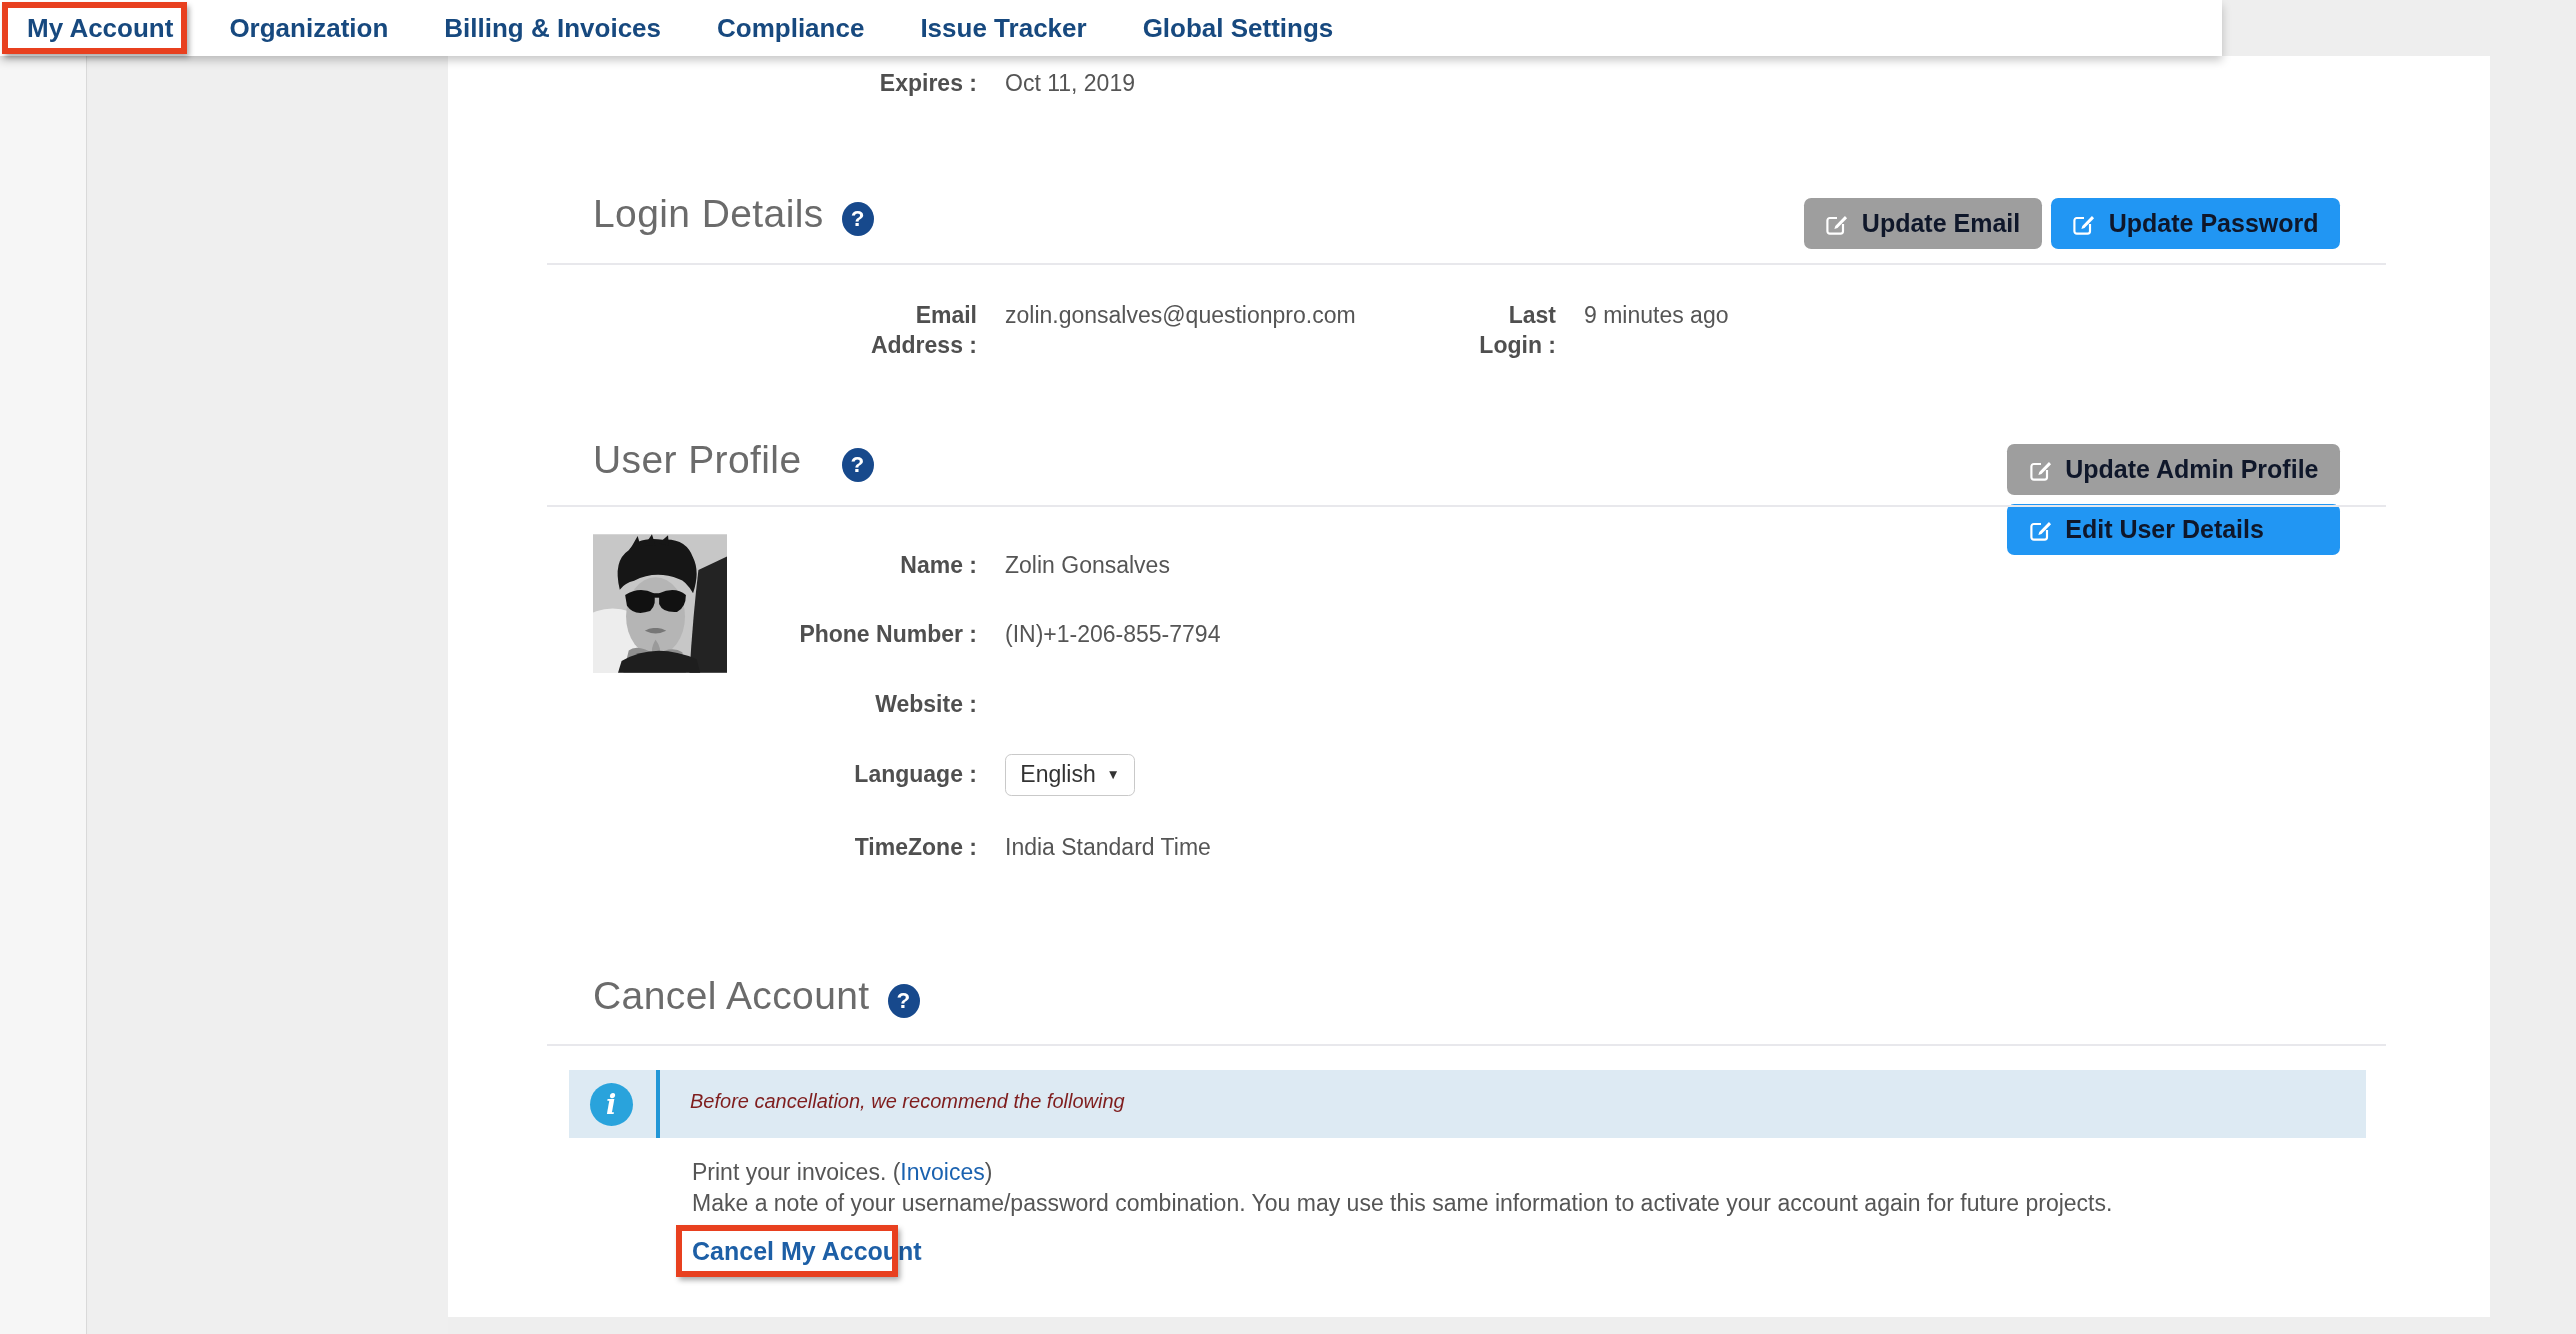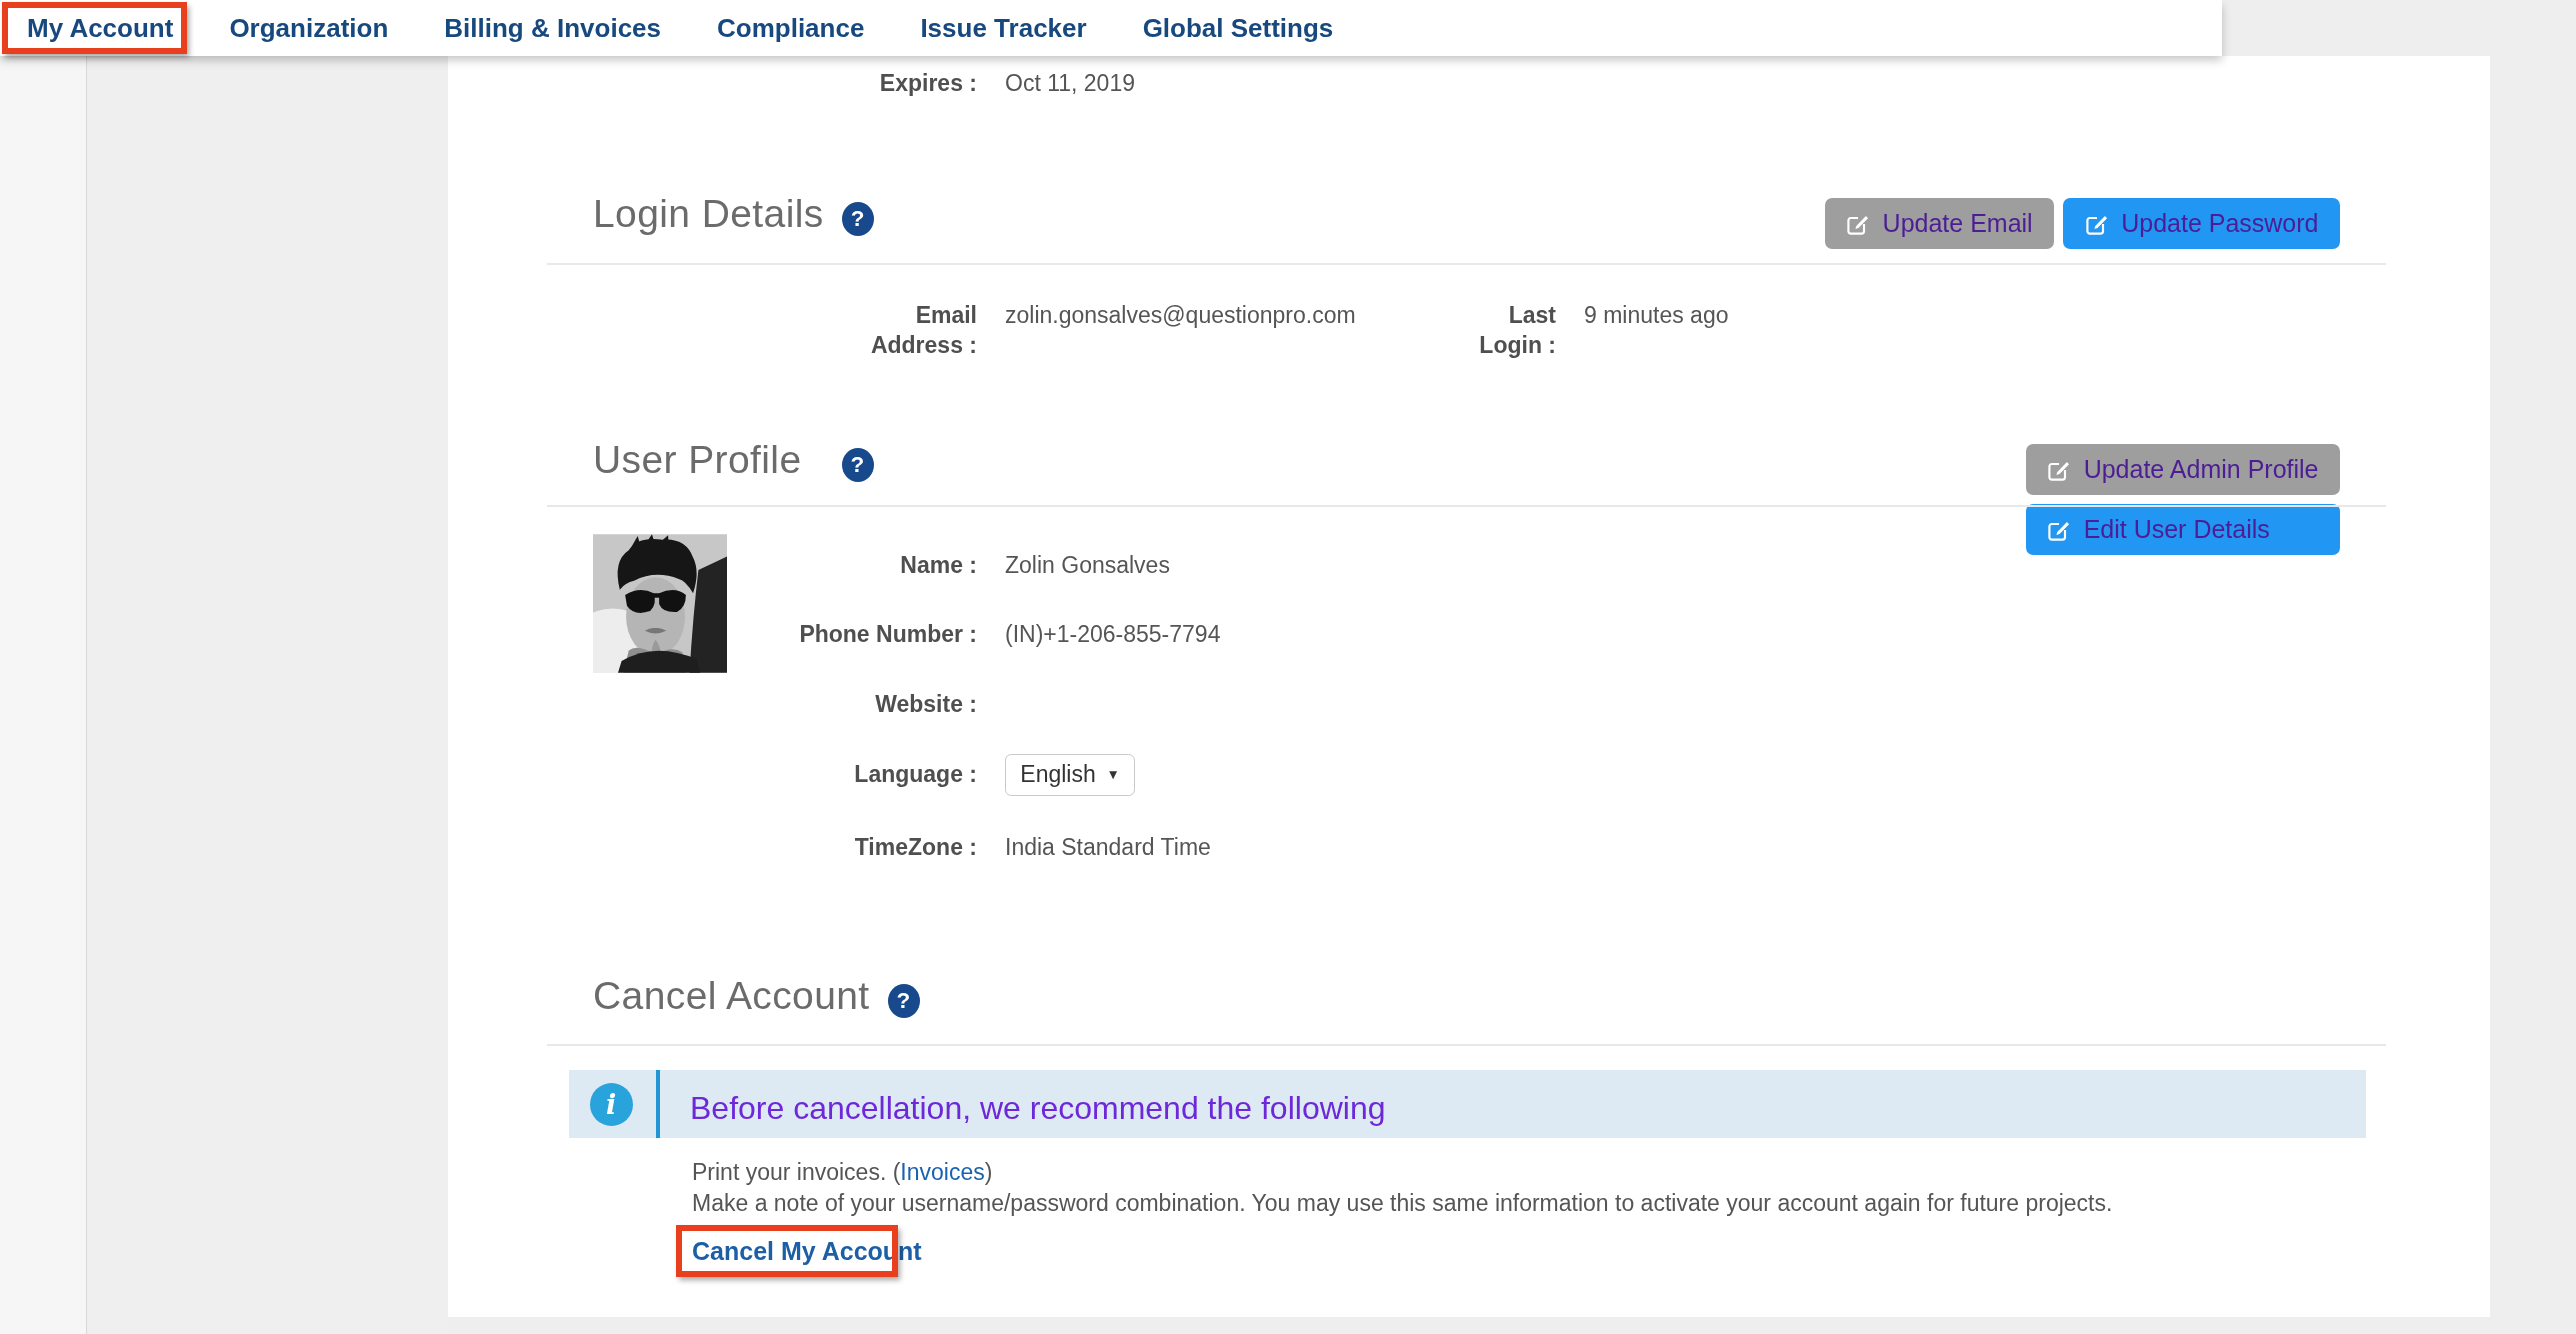--- a/index.html
+++ b/index.html
@@ -62,23 +62,24 @@
     background:var(--help_icon_bg,#17498c); color:#fff;
     font-size:22.4px; font-weight:bold;
     display:inline-flex; align-items:center; justify-content:center;
     cursor:pointer; flex:0 0 auto;
   }
   .divider { height:1.8px; background:#e8e8ec; }
 
   .btn-row { display:flex; gap:9px; }
   .btn {
     height:51px; border:none; border-radius:7.2px; cursor:pointer;
-    color:#4c1d95; font-size:25px; font-family:"Liberation Sans",sans-serif;
+    color:#0f172a; font-size:25px; font-family:"Liberation Sans",sans-serif;
     display:inline-flex; align-items:center; gap:12.5px; padding:0 21.5px;
     white-space:nowrap;
+    font-weight:bold;
   }
   .btn.gray { background:var(--button_gray,#9e9e9e); }
   .btn.blue { background:var(--button_blue,#2196f3); }
   .btn svg { width:24px; height:24px; }
 
   
   .row {
     position:absolute; left:99px; display:grid;
     grid-template-columns:430px auto; column-gap:28px;
     font-size:23px; line-height:1.3; align-items:start;
@@ -104,21 +105,21 @@
     position:absolute; left:121px; top:1014px; width:1797px; height:68px;
     background:var(--info_box_bg,#ddeaf3); display:flex; align-items:center;
   }
   .info-icon {
     position:absolute; left:20.6px; top:12.5px; width:43px; height:43px;
     border-radius:50%; background:var(--info_icon_bg,#29a3dc); color:#fff;
     font-family:"DejaVu Serif", serif; font-style:italic; font-weight:bold;
     font-size:27px; display:flex; align-items:center; justify-content:center;
   }
   .info-sep { position:absolute; left:87px; top:0; width:3.6px; height:68px; background:#2196d6; }
-  .info-title { position:absolute; left:121px; font-size:32px; color:#6d28d9; top:20px; }
+  .info-title { position:absolute; left:121px; font-size:20px; color:#7f1d1d; top:20px;font-style:italic; }
 
   .body-text { font-size:23px; color:#555; }
   .inline-link { color:var(--link_blue,#1a62b0); text-decoration:none; cursor:pointer; }
   .cancel-link {
     font-size:25px; font-weight:bold; color:var(--cancel_link_blue,#1d5fa6);
     text-decoration:none; cursor:pointer;
   }
 </style>
 </head>
 <body>

